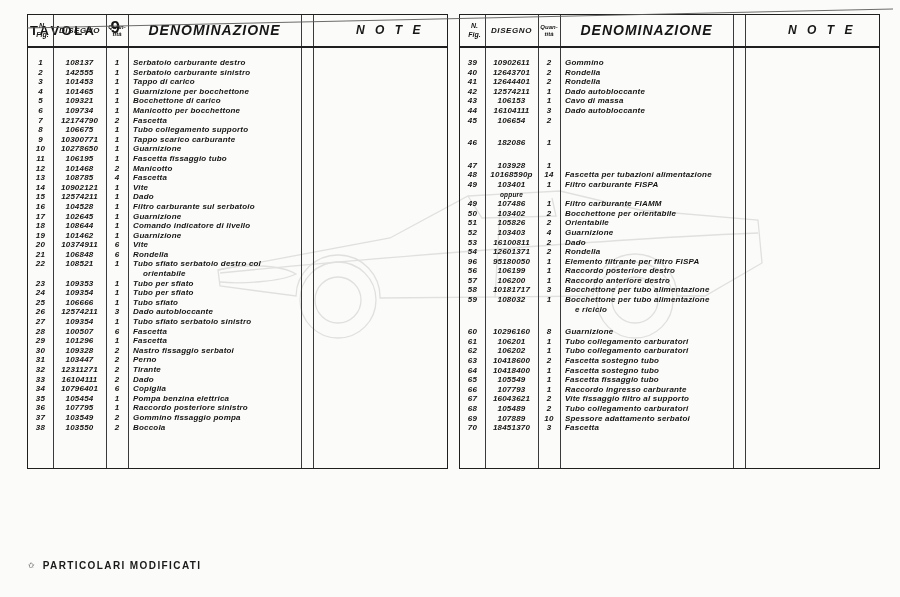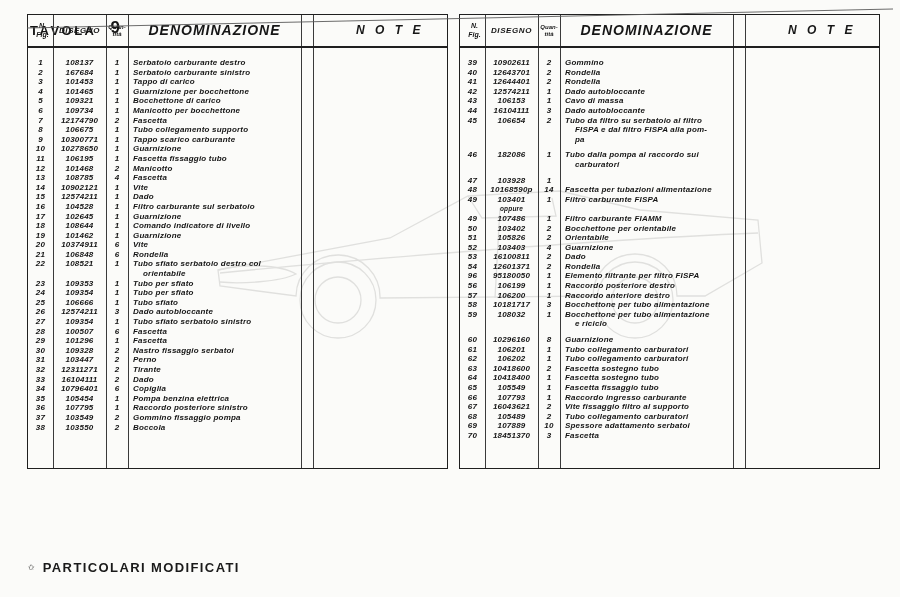--- a/index.html
+++ b/index.html
@@ -31,32 +31,32 @@
   .thead .hc{box-sizing:border-box;text-align:center;font-weight:bold;color:#161616;line-height:1.15;}
   .hc-nfig{width:25px;font-size:7px;text-align:left;padding-left:4px;}
   .hc-disegno{width:53px;font-size:8px;letter-spacing:0.6px;}
   .hc-qty{width:22px;font-size:6px;}
   .hc-denom{width:173px;font-size:14px;letter-spacing:1px;}
   .hc-mark{width:12px;}
   .hc-note{flex:1;font-size:12px;letter-spacing:3.5px;padding-left:20px;}
 
   .tbody{position:absolute;left:0;right:0;top:43px;}
   .prow{display:flex;align-items:flex-start;line-height:9.6px;font-size:8px;font-weight:bold;letter-spacing:0.2px;color:#141414;}
-  .prow.gap{margin-top:6px;}
+  .prow.gap{margin-top:13px;}
   .c-nfig{width:25px;text-align:center;box-sizing:border-box;}
   .c-disegno{width:53px;text-align:center;box-sizing:border-box;}
   .c-disegno.small{font-size:6.5px;line-height:9.6px;}
   .c-qty{width:22px;text-align:center;box-sizing:border-box;}
   .c-denom{width:173px;box-sizing:border-box;padding-left:5px;}
   .c-denom .dline{line-height:9.6px;}
   .c-denom .dline.cont{padding-left:10px;}
 
   .page-footer{position:absolute;left:28px;top:560px;display:flex;align-items:center;gap:8px;z-index:2;}
   .page-footer .star{font-size:8px;color:#222;line-height:8px;}
-  .page-footer .ftext{font-size:13px;font-weight:bold;letter-spacing:1.4px;color:#1a1a1a;}
+  .page-footer .ftext{font-size:10px;font-weight:bold;letter-spacing:1.4px;color:#1a1a1a;}
 </style>
 </head>
 <body>
 
 <svg class="watermark" viewBox="0 0 590 175">
   <g fill="none" stroke="#e0e0de" stroke-width="1.3">
     <path d="M18,92 L190,60 L268,18 L360,13 L440,32 L558,42 L562,85 L505,118 L477,118 A42,42 0 0 0 393,118 L180,120 A42,42 0 0 0 96,118 L20,108 Z"></path>
     <path d="M20,95 C150,82 420,60 558,55"></path>
     <path d="M268,18 L282,40 L356,38 L352,20"></path>
     <path d="M300,30 L295,120"></path>
@@ -96,21 +96,21 @@
       <div class="prow">
         <div class="c-nfig">1</div>
         <div class="c-disegno">108137</div>
         <div class="c-qty">1</div>
         <div class="c-denom">
           <div class="dline">Serbatoio carburante destro</div>
         </div>
       </div>
       <div class="prow">
         <div class="c-nfig">2</div>
-        <div class="c-disegno">167684</div>
+        <div class="c-disegno">142555</div>
         <div class="c-qty">1</div>
         <div class="c-denom">
           <div class="dline">Serbatoio carburante sinistro</div>
         </div>
       </div>
       <div class="prow">
         <div class="c-nfig">3</div>
         <div class="c-disegno">101453</div>
         <div class="c-qty">1</div>
         <div class="c-denom">
@@ -461,34 +461,25 @@
         <div class="c-disegno">16104111</div>
         <div class="c-qty">3</div>
         <div class="c-denom">
           <div class="dline">Dado autobloccante</div>
         </div>
       </div>
       <div class="prow">
         <div class="c-nfig">45</div>
         <div class="c-disegno">106654</div>
         <div class="c-qty">2</div>
-        <div class="c-denom">
-          <div class="dline">Tubo da filtro su serbatoio al filtro</div>
-          <div class="dline cont">FISPA e dal filtro FISPA alla pom-</div>
-          <div class="dline cont">pa</div>
-        </div>
       </div>
       <div class="prow gap">
         <div class="c-nfig">46</div>
         <div class="c-disegno">182086</div>
         <div class="c-qty">1</div>
-        <div class="c-denom">
-          <div class="dline">Tubo dalla pompa al raccordo sui</div>
-          <div class="dline cont">carburatori</div>
-        </div>
       </div>
       <div class="prow gap">
         <div class="c-nfig">47</div>
         <div class="c-disegno">103928</div>
         <div class="c-qty">1</div>
       </div>
       <div class="prow">
         <div class="c-nfig">48</div>
         <div class="c-disegno">10168590p</div>
         <div class="c-qty">14</div>

